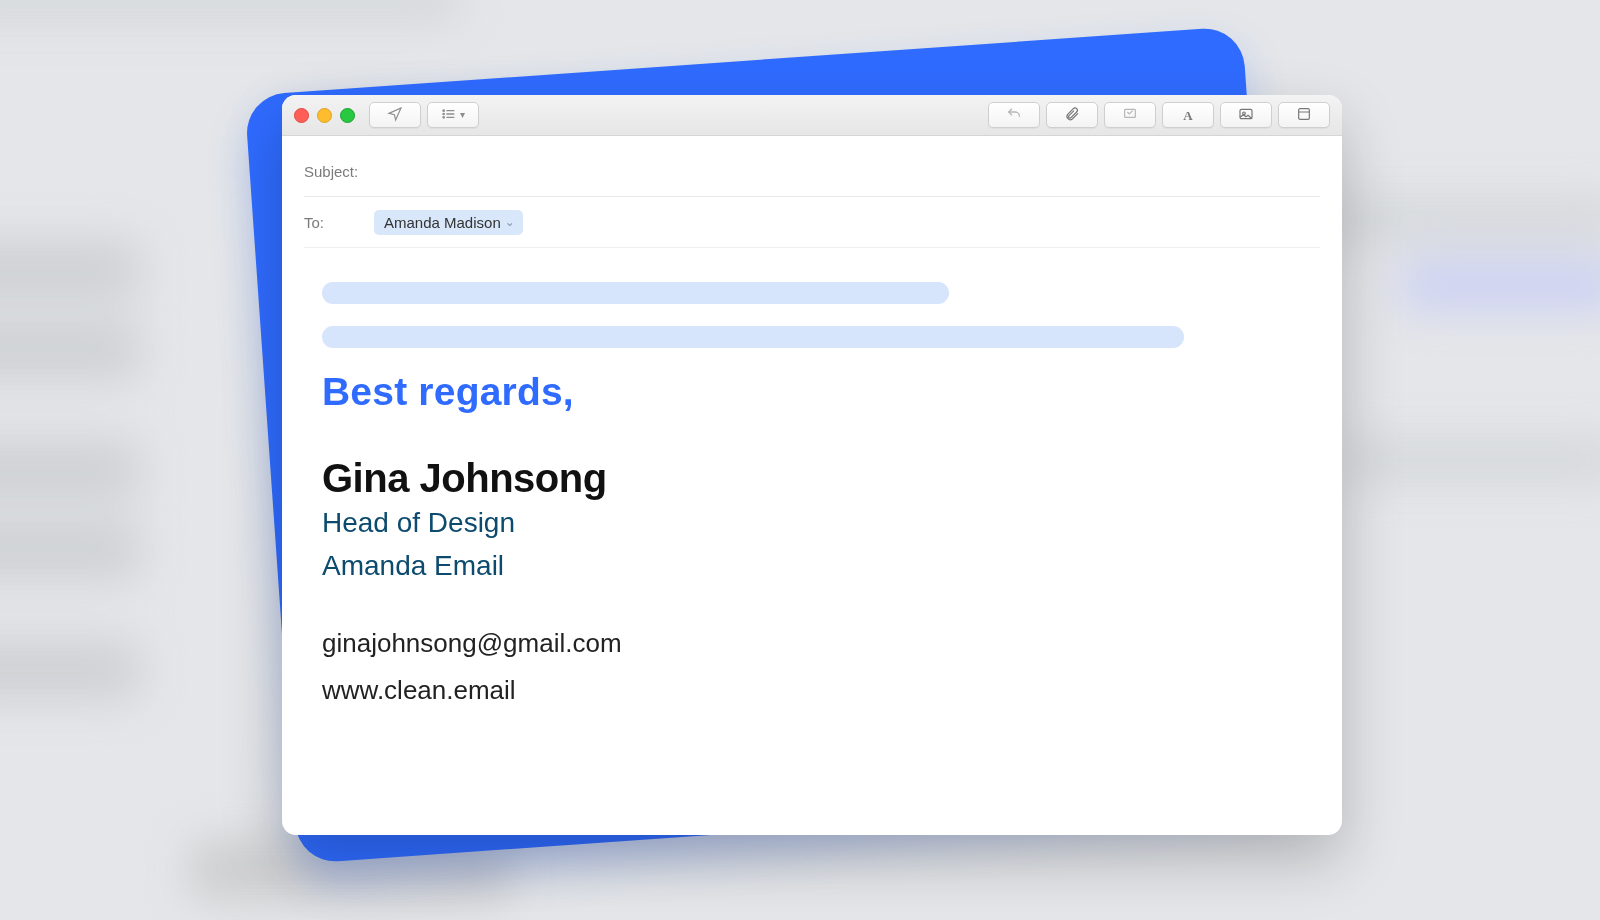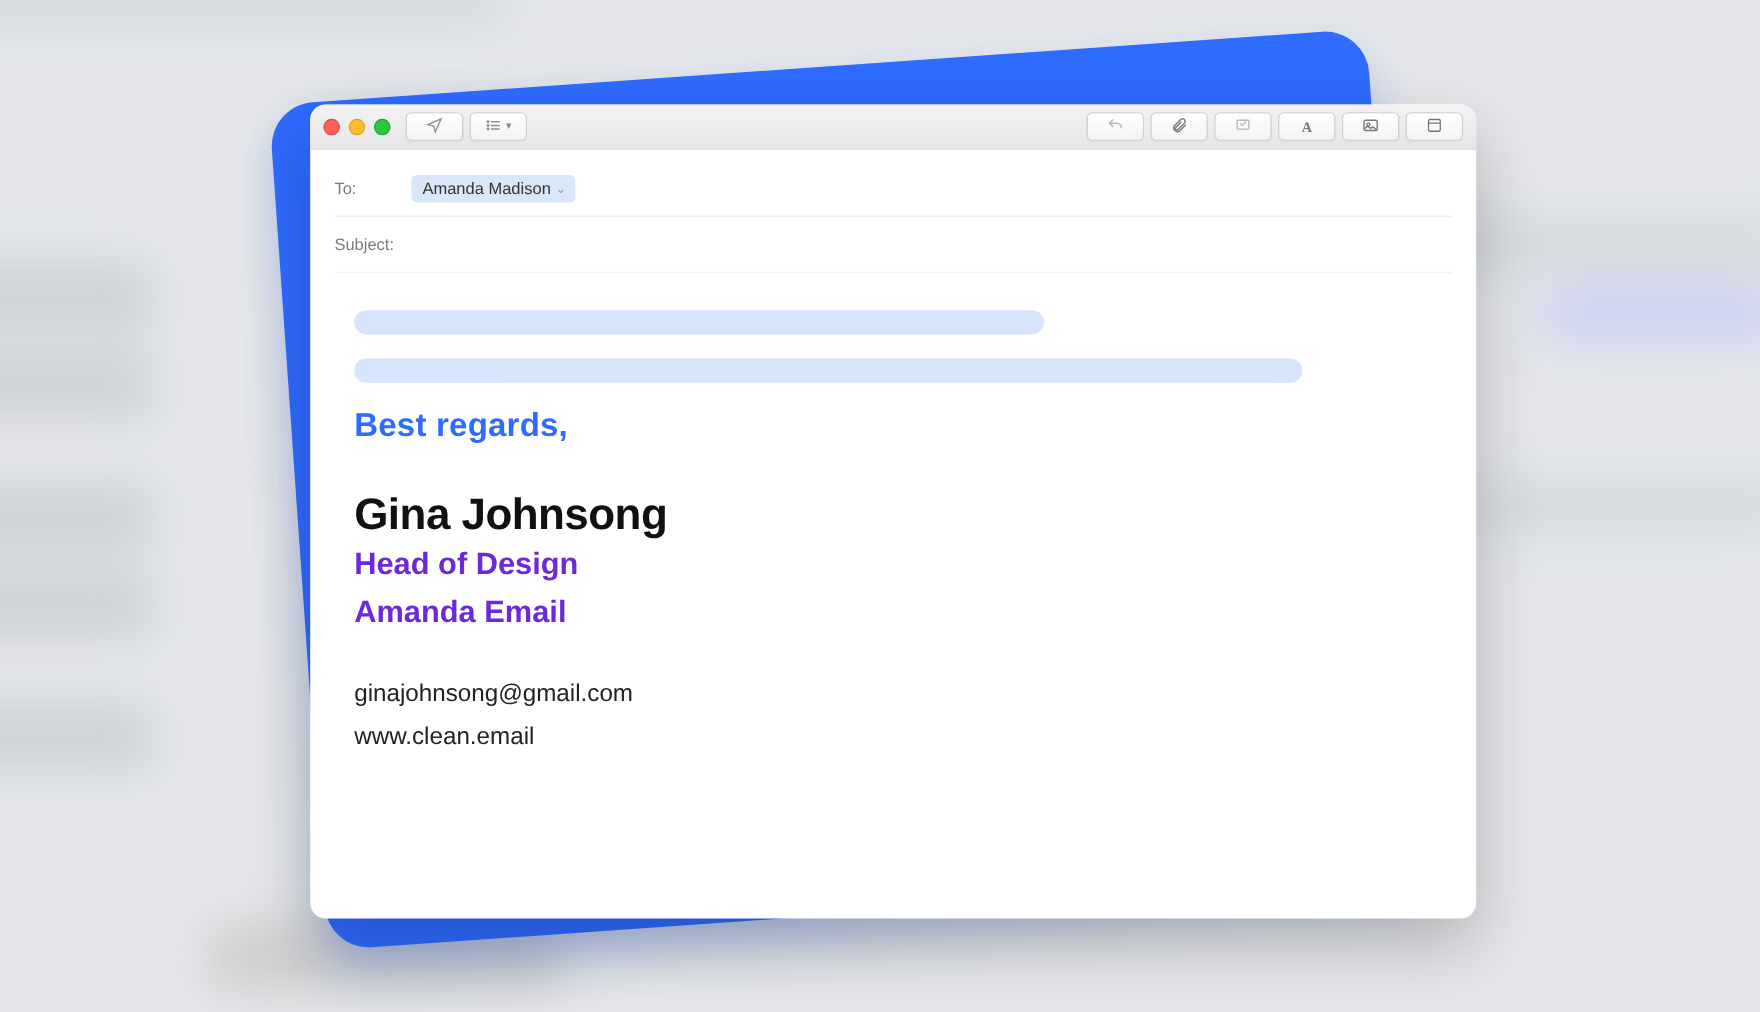--- a/index.html
+++ b/index.html
@@ -158,42 +158,41 @@
     background: #d6e4fc;
     border-radius: 12px;
     margin-bottom: 22px;
   }
   .placeholder-line.w1 { width: 64%; }
   .placeholder-line.w2 { width: 88%; }
 
   .signoff {
     color: #2f6bff;
     font-weight: 700;
-    font-size: 30px;
+    font-size: 39px;
     margin-top: 18px;
     margin-bottom: 42px;
     letter-spacing: 0.2px;
   }
   .sig-name {
     font-size: 40px;
     font-weight: 700;
     letter-spacing: -0.5px;
     margin-bottom: 0;
     color:#111;
     font-family: "Helvetica Neue", Helvetica, Arial, sans-serif;
   }
   .sig-title, .sig-company {
     font-size: 28px;
-    color:#6d28d9;
+    color:#0c4a6e;
     line-height: 1.55;
-    font-weight: bold;
   }
   .sig-gap { height: 32px; }
   .sig-email, .sig-web {
-    font-size: 22px;
+    font-size: 26px;
     color:#222;
     line-height: 1.8;
   }
 
 </style>
 </head>
 <body>
 
 <div class="bg-blur">
   <div class="strip s1"></div>
@@ -282,29 +281,29 @@
         <svg viewBox="0 0 24 24" fill="none" stroke="#777" stroke-width="1.8">
           <rect x="4" y="4" width="16" height="16" rx="2"></rect>
             <line x1="4" y1="9" x2="20" y2="9"></line>
         </svg>
       </span>
     </div>
   </div>
 
   <div class="fields">
     <div class="field-row">
+      <span class="field-label">Subject:</span>
+      <input class="subject-input" value="" style="">
+    </div>
+    <div class="field-row">
       <span class="field-label">To:</span>
       <span class="chip">
         <span>Amanda Madison</span>
         <span class="chev">⌄</span>
       </span>
-    </div>
-    <div class="field-row">
-      <span class="field-label">Subject:</span>
-      <input class="subject-input" value="" style="">
     </div>
   </div>
 
   <div class="body-area">
     <div class="placeholder-line w1"></div>
     <div class="placeholder-line w2"></div>
 
     <div class="signoff">Best regards,</div>
 
     <div class="sig-name">Gina Johnsong</div>

